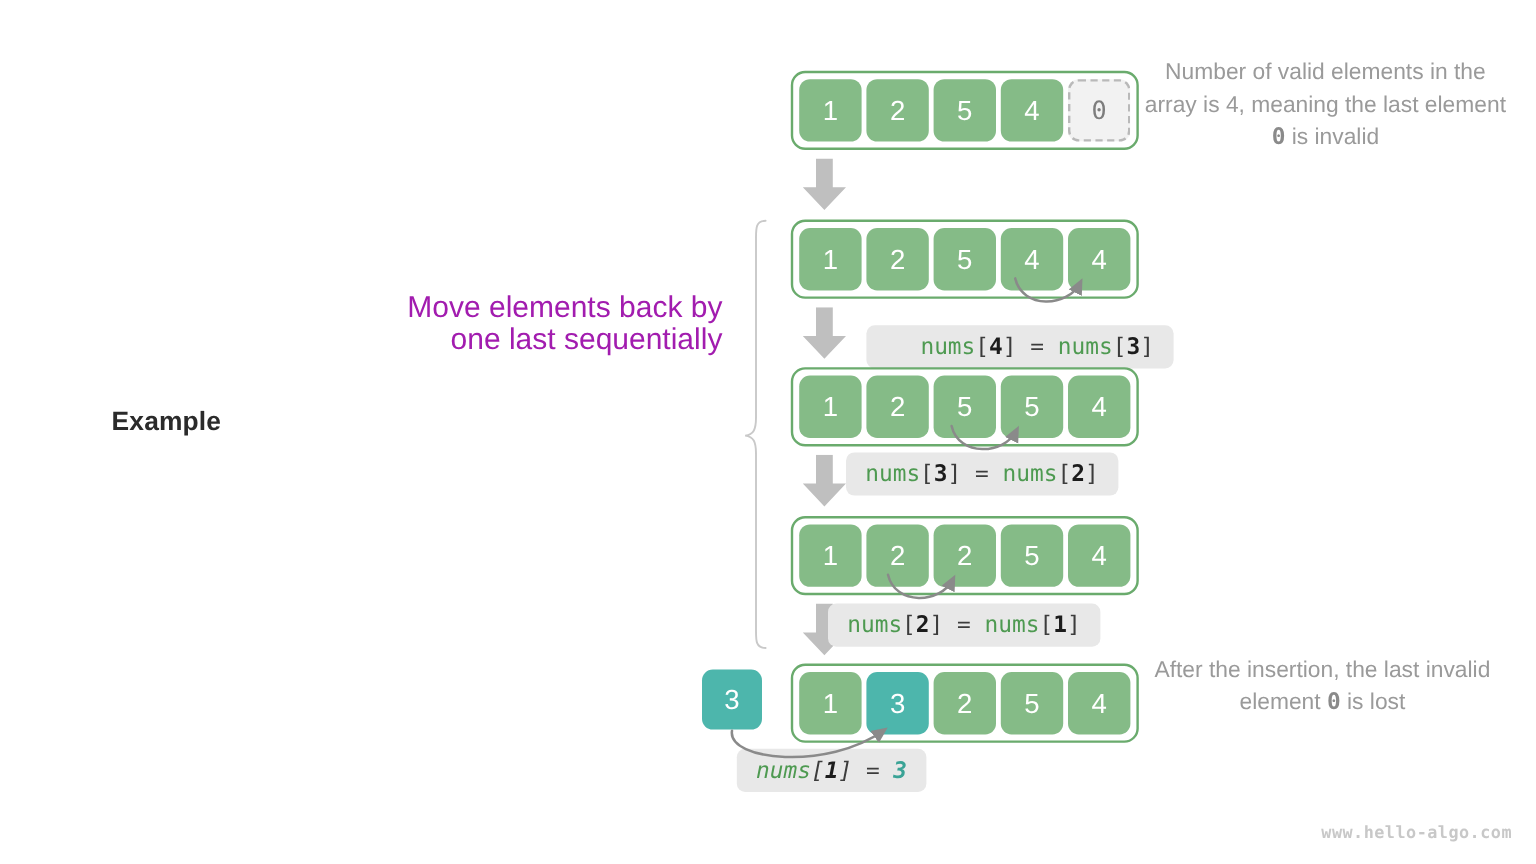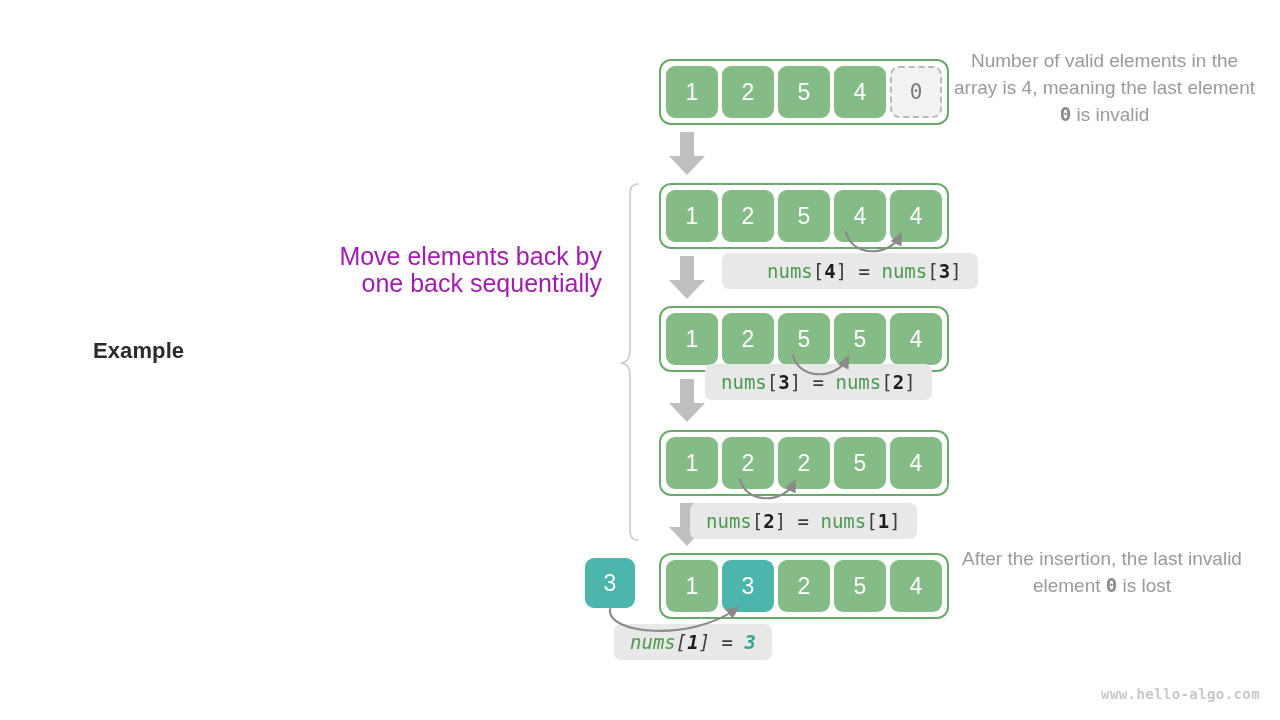--- a/index.html
+++ b/index.html
@@ -184,21 +184,21 @@
 <body>
 
 <div id="stage">
 
   <div id="example-block">
     <div id="example-title">Example</div>
   </div>
 
   <div id="move-caption">
     <div>Move elements back by</div>
-    <div>one back sequentially</div>
+    <div>one last sequentially</div>
   </div>
 
   <svg id="brace" viewBox="0 0 22 360" fill="none">
     <path d="M20 2 C12 2 12 8 12 16 L12 166 C12 176 10 180 3 181 C10 182 12 186 12 196 L12 344 C12 352 12 358 20 358" stroke="#c9c9c9" stroke-width="1.6" stroke-linecap="round" fill="none"></path>
   </svg>
 
   <div class="array" style="left:659px; top:59px;">
     <div class="cell">1</div>
     <div class="cell">2</div>
     <div class="cell">5</div>
@@ -217,35 +217,35 @@
     <div class="cell">2</div>
     <div class="cell">5</div>
     <div class="cell">4</div>
     <div class="cell">4</div>
   </div>
 
   <svg class="down-arrow" style="left:668px; top:256px;" viewBox="0 0 38 44">
     <path d="M12 0 H26 V24 H37 L19 43 L1 24 H12 Z" fill="#bfbfbf"></path>
   </svg>
 
-  <div class="code-label" style="left:722px; top:253px;padding-left:45px;"><span class="nums">nums</span><span class="brk">[</span><span class="idx">4</span><span class="brk">]</span><span class="eq">&nbsp;=&nbsp;</span><span class="nums">nums</span><span class="brk">[</span><span class="idx">3</span><span class="brk">]</span></div>
+  <div class="code-label" style="left:722px; top:271px;padding-left:45px;"><span class="nums">nums</span><span class="brk">[</span><span class="idx">4</span><span class="brk">]</span><span class="eq">&nbsp;=&nbsp;</span><span class="nums">nums</span><span class="brk">[</span><span class="idx">3</span><span class="brk">]</span></div>
 
   <div class="array" style="left:659px; top:306px;">
     <div class="cell">1</div>
     <div class="cell">2</div>
     <div class="cell">5</div>
     <div class="cell">5</div>
     <div class="cell">4</div>
   </div>
 
   <svg class="down-arrow" style="left:668px; top:379px;" viewBox="0 0 38 44">
     <path d="M12 0 H26 V24 H37 L19 43 L1 24 H12 Z" fill="#bfbfbf"></path>
   </svg>
 
-  <div class="code-label" style="left:705px; top:364px;"><span class="nums">nums</span><span class="brk">[</span><span class="idx">3</span><span class="brk">]</span><span class="eq">&nbsp;=&nbsp;</span><span class="nums">nums</span><span class="brk">[</span><span class="idx">2</span><span class="brk">]</span></div>
+  <div class="code-label" style="left:705px; top:377px;"><span class="nums">nums</span><span class="brk">[</span><span class="idx">3</span><span class="brk">]</span><span class="eq">&nbsp;=&nbsp;</span><span class="nums">nums</span><span class="brk">[</span><span class="idx">2</span><span class="brk">]</span></div>
 
   <div class="array" style="left:659px; top:430px;">
     <div class="cell">1</div>
     <div class="cell">2</div>
     <div class="cell">2</div>
     <div class="cell">5</div>
     <div class="cell">4</div>
   </div>
 
   <svg class="down-arrow" style="left:668px; top:503px;" viewBox="0 0 38 44">

